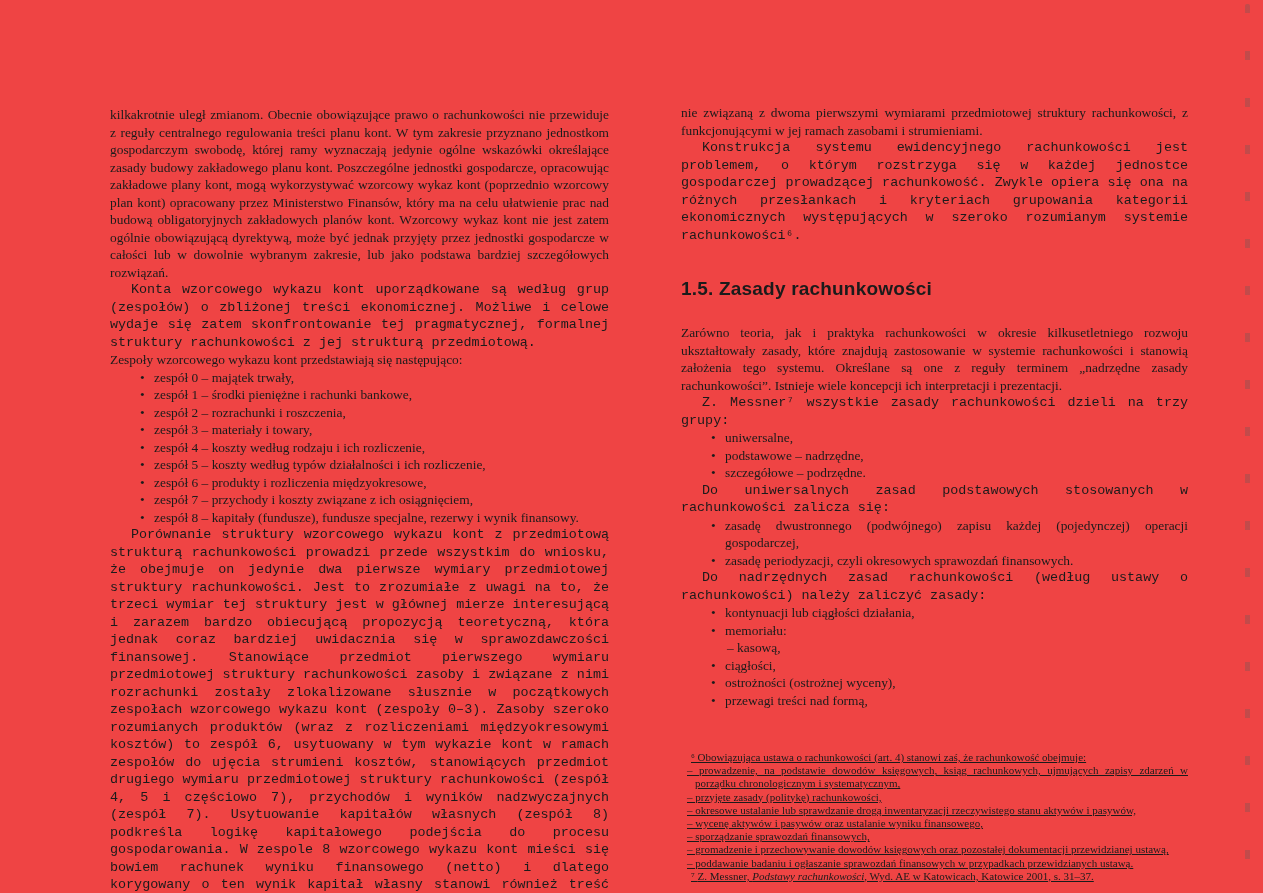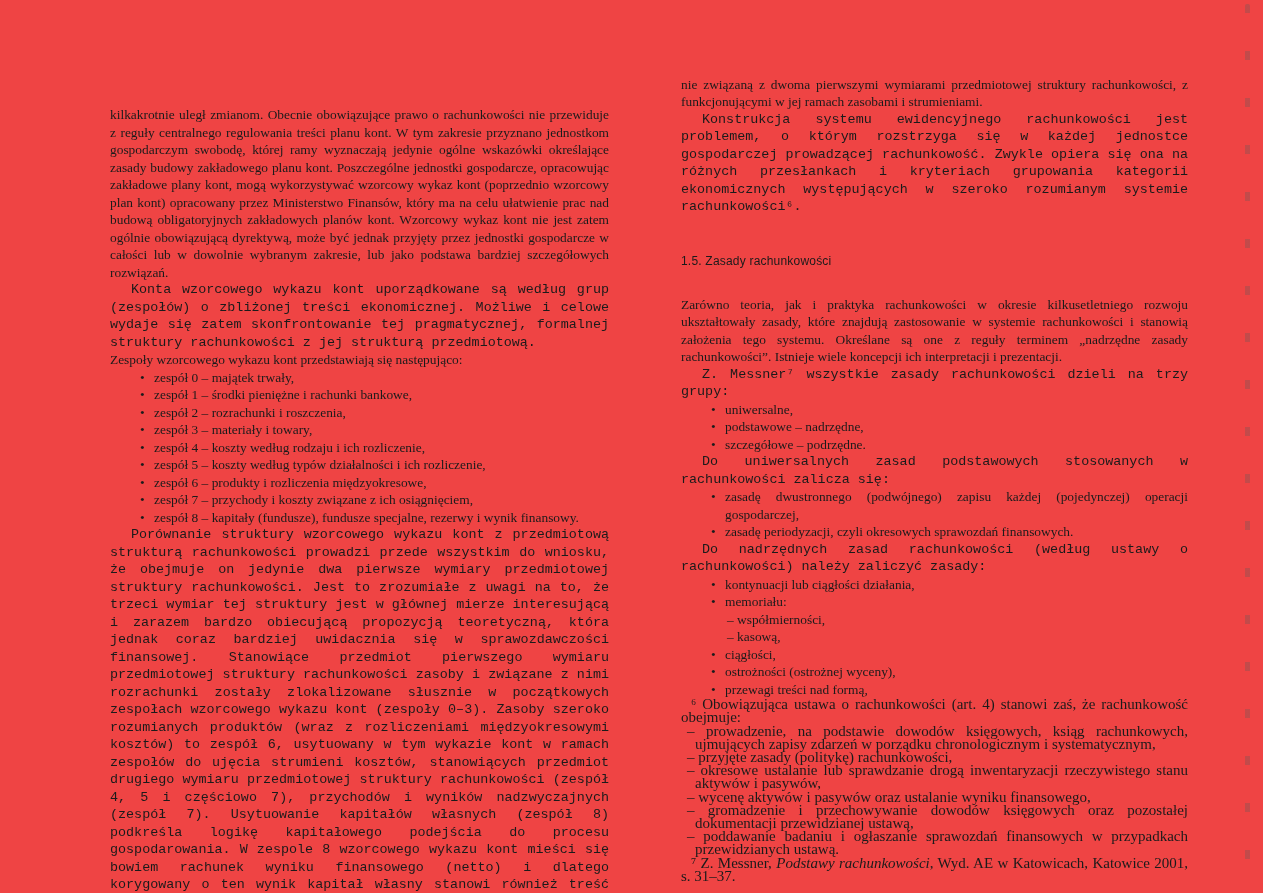--- a/index.html
+++ b/index.html
@@ -13,46 +13,47 @@
     font-family: "Liberation Serif", "DejaVu Serif", serif;
     color: #1b1b1b;
   }
   .col {
     position: absolute;
     font-size: 13.4px;
     line-height: 17.5px;
     text-align: justify;
   }
   .col-left  { left: 110px; top: 106px; width: 499px; }
-  .col-right { left: 681px; top: 104px; width: 507px; height: 779px; display: flex; flex-direction: column; justify-content: flex-end; }
+  .col-right { left: 681px; top: 104px; width: 507px; height: 779px; display: flex; flex-direction: column; }
   p.para { margin: 0; }
   .indent { text-indent: 21px; font-family: Liberation Mono, monospace; }
   .noindent { text-indent: 0; }
 
   .blist { margin: 0; }
   .li { display: flex; padding-left: 30px; }
   .li .bullet { flex: 0 0 14px; }
   .li .li-text { flex: 1; text-align: justify; }
   .subli { padding-left: 46px; text-align: left; }
 
   .section-heading {
     font-family: "Liberation Sans", "DejaVu Sans", sans-serif;
-    font-weight: 400;
-    font-size: 12px;
+    font-weight: 700;
+    font-size: 19px;
     line-height: 18px;
     text-align: left;
     margin: 36px 0 26px 0;
     letter-spacing: 0.2px;
   }
 
   .footnotes {
     margin-top: auto;
-    font-size: 15px;
+    font-size: 11px;
     line-height: 13.2px;
     text-align: justify;
+    text-decoration: underline;
   }
   .fn { margin: 0; }
   .fn-intro { text-indent: 10px; }
   .fn-item { padding-left: 14px; text-indent: -8px; }
   .fn-ref { text-indent: 10px; }
   .fn i { font-style: italic; }
 
   
   .binding-marks {
     position: absolute;
@@ -162,21 +163,20 @@
 
     <div class="blist">
       <div class="li">
         <span class="bullet">•</span>
         <div class="li-text">kontynuacji lub ciągłości działania,</div>
       </div>
       <div class="li">
         <span class="bullet">•</span>
         <div class="li-text">memoriału:</div>
       </div>
-      <div class="subli">– współmierności,</div>
       <div class="subli">– kasową,</div>
       <div class="li">
         <span class="bullet">•</span>
         <div class="li-text">ciągłości,</div>
       </div>
       <div class="li">
         <span class="bullet">•</span>
         <div class="li-text">ostrożności (ostrożnej wyceny),</div>
       </div>
       <div class="li">
@@ -184,20 +184,21 @@
         <div class="li-text">przewagi treści nad formą,</div>
       </div>
     </div>
 
     <div class="footnotes">
       <p class="fn fn-intro">⁶ Obowiązująca ustawa o rachunkowości (art. 4) stanowi zaś, że rachunkowość obejmuje:</p>
       <p class="fn fn-item">– prowadzenie, na podstawie dowodów księgowych, ksiąg rachunkowych, ujmujących zapisy zdarzeń w porządku chronologicznym i systematycznym,</p>
       <p class="fn fn-item">– przyjęte zasady (politykę) rachunkowości,</p>
       <p class="fn fn-item">– okresowe ustalanie lub sprawdzanie drogą inwentaryzacji rzeczywistego stanu aktywów i pasywów,</p>
       <p class="fn fn-item">– wycenę aktywów i pasywów oraz ustalanie wyniku finansowego,</p>
+      <p class="fn fn-item">– sporządzanie sprawozdań finansowych,</p>
       <p class="fn fn-item">– gromadzenie i przechowywanie dowodów księgowych oraz pozostałej dokumentacji przewidzianej ustawą,</p>
       <p class="fn fn-item">– poddawanie badaniu i ogłaszanie sprawozdań finansowych w przypadkach przewidzianych ustawą.</p>
       <p class="fn fn-ref"><span>⁷ </span><span>Z. Messner, </span><i>Podstawy rachunkowości</i><span>, Wyd. AE w Katowicach, Katowice 2001, s. 31–37.</span></p>
     </div>
   </div>
 
   <div class="binding-marks"></div>
 
 </div>
 

